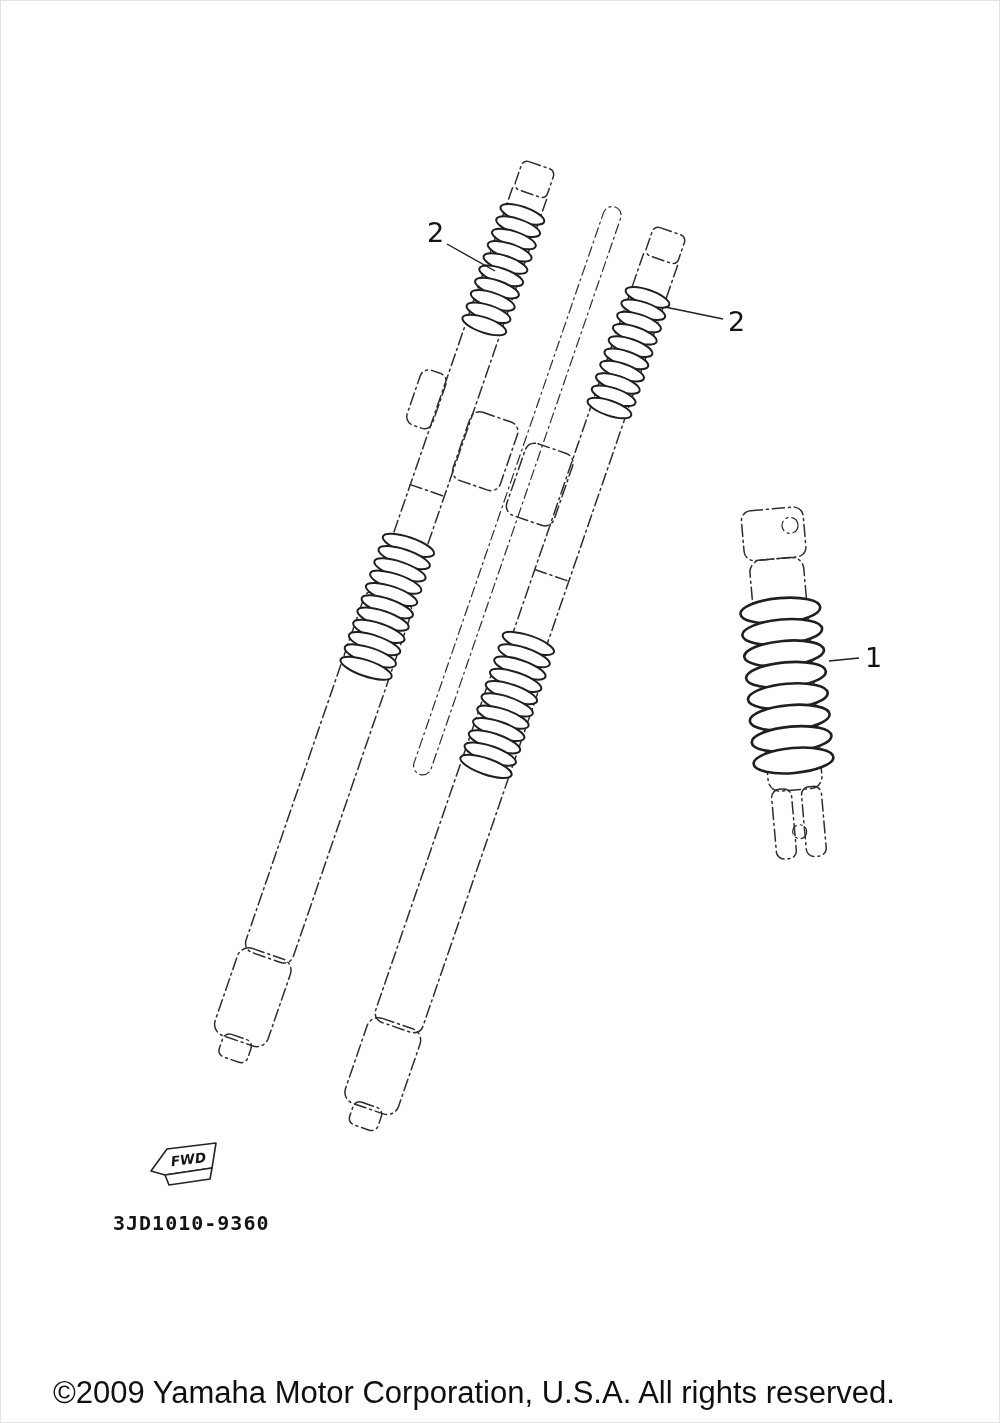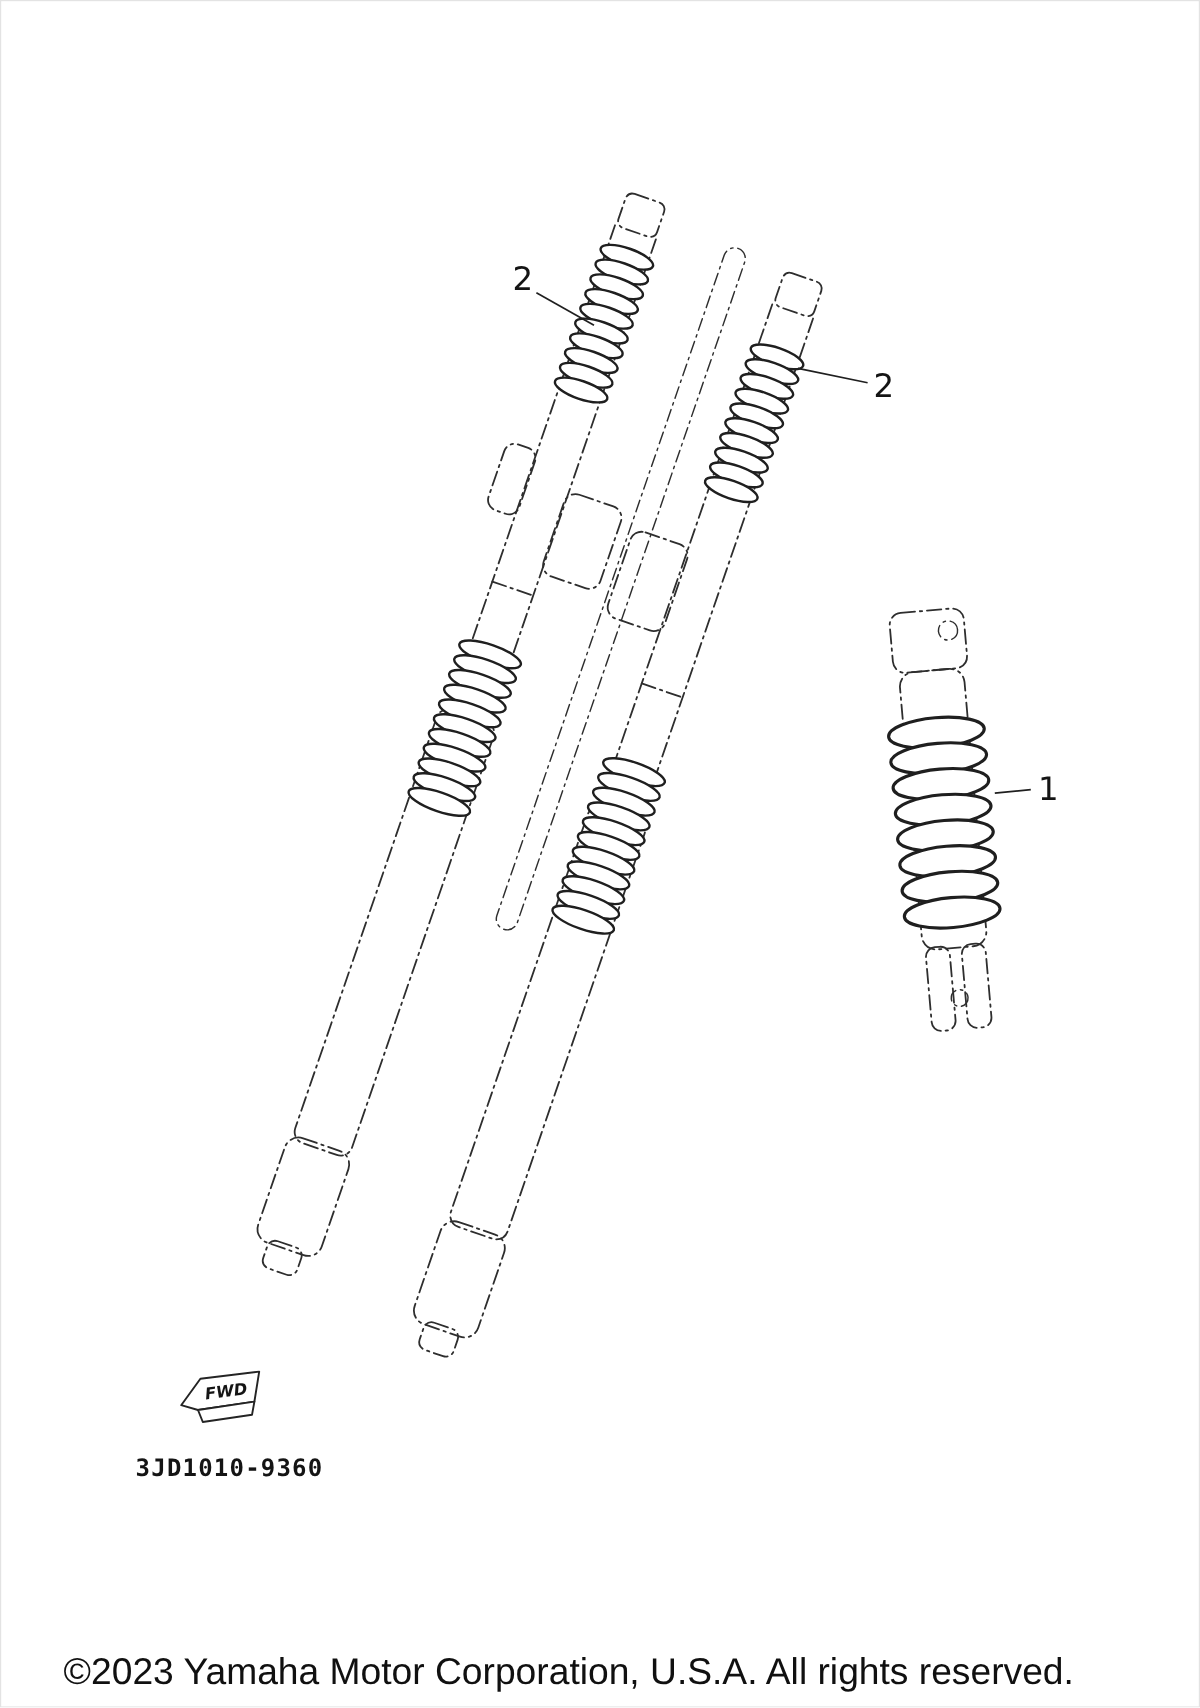--- a/index.html
+++ b/index.html
@@ -140,14 +140,14 @@
 
     <g>
       <path class="flagline" d="M 150 1170 L 166 1148 L 215 1142 L 211 1167 L 164 1174 Z"></path>
       <path class="flagline" d="M 164 1174 L 211 1167 L 209 1178 L 168 1184 Z"></path>
       <text class="fwd" x="188" y="1163" text-anchor="middle" transform="rotate(-7 188 1163)">FWD</text>
     </g>
 
     <text class="pn" x="112" y="1229">3JD1010-9360</text>
   </svg>
 
-  <div class="copyright">©2023 Yamaha Motor Corporation, U.S.A. All rights reserved.</div>
+  <div class="copyright">©2009 Yamaha Motor Corporation, U.S.A. All rights reserved.</div>
 </div>
 
 </body></html>

